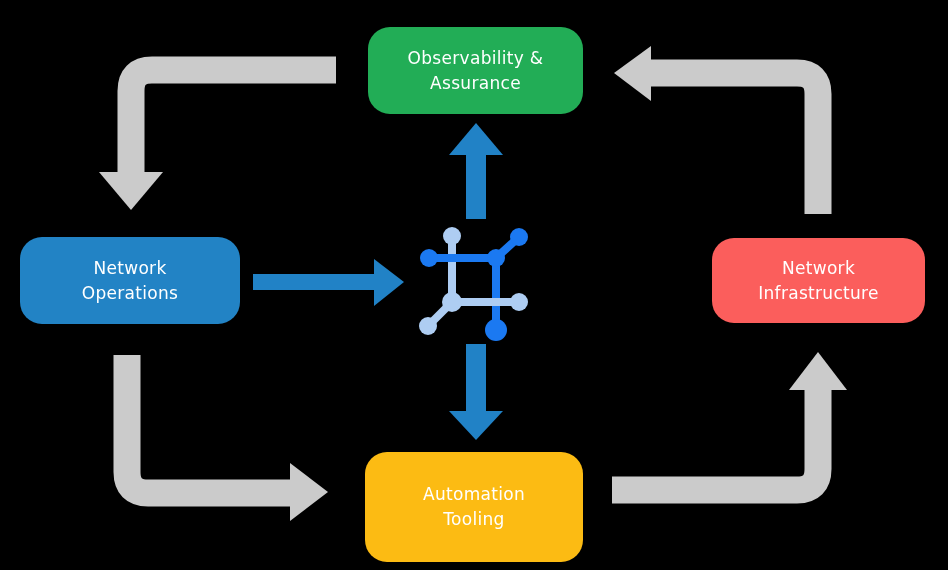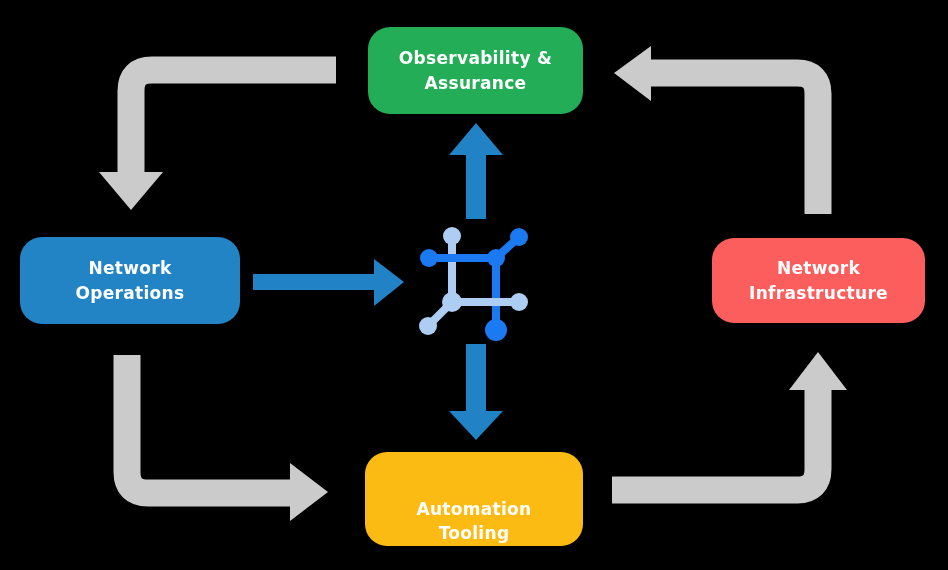--- a/index.html
+++ b/index.html
@@ -22,31 +22,31 @@
   }
   .node {
     position: absolute;
     border-radius: 22px;
     display: flex;
     align-items: center;
     justify-content: center;
     text-align: center;
     color: #ffffff;
     font-size: 17px;
-    font-weight: 700;
+    font-weight: 400;
     letter-spacing: 0.3px;
     line-height: 1.45;
   }
   .node-label {
     white-space: pre-line;
   }
   .node-green  { left: 368px; top: 27px;  width: 215px; height: 87px; background: #22AD56; }
   .node-blue   { left: 20px;  top: 237px; width: 220px; height: 87px; background: #2283C5; }
   .node-red    { left: 712px; top: 238px; width: 213px; height: 85px; background: #FB5E5C; }
-  .node-yellow { left: 365px; top: 452px; width: 218px; height: 94px; background: #FCBB13; align-items: flex-end; }
+  .node-yellow { left: 365px; top: 452px; width: 218px; height: 110px; background: #FCBB13; }
 </style>
 </head>
 <body>
 
 <div class="canvas">
 
   <svg class="layer" width="948" height="570" viewBox="0 0 948 570">
 
     <g stroke="#CBCBCB" fill="none">
       <path d="M 336 70 H 152 Q 131 70 131 91 V 174" stroke-width="27"></path>

